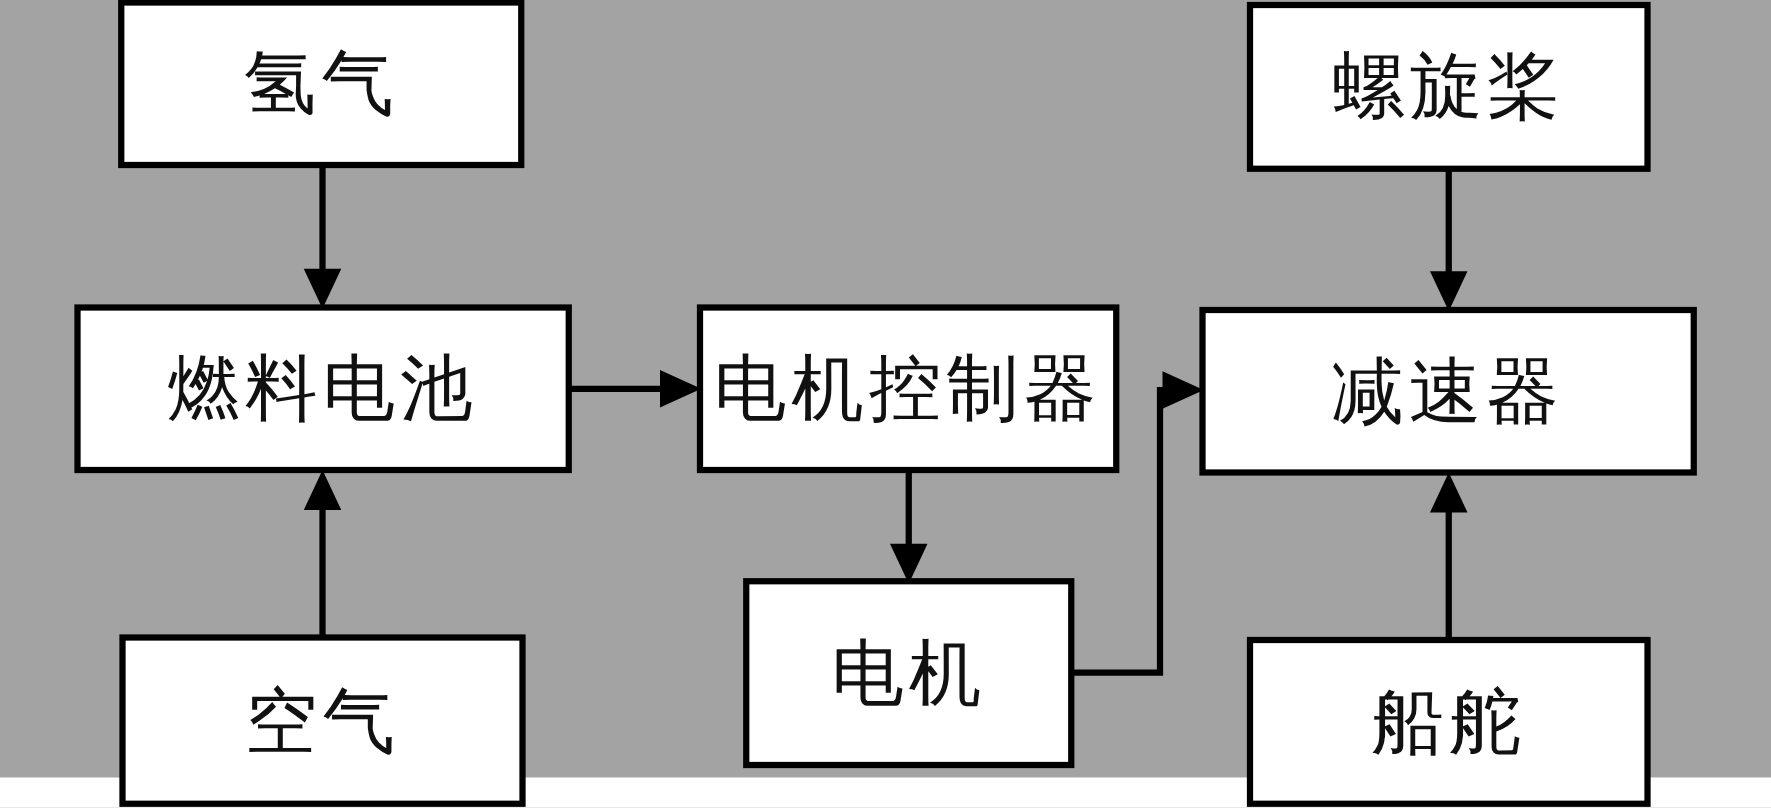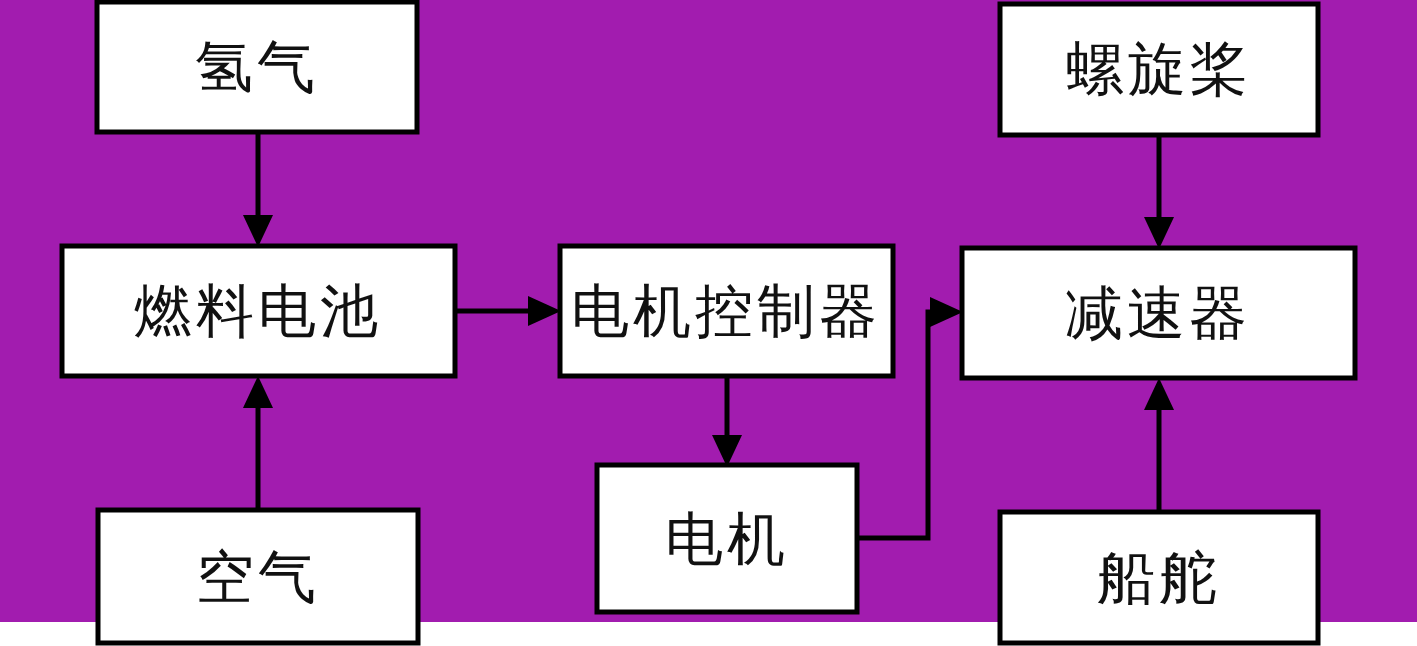--- a/index.html
+++ b/index.html
@@ -10,21 +10,21 @@
   body {
     width: 1417px;
     height: 646px;
     overflow: hidden;
     font-family: "Liberation Serif", "DejaVu Serif", serif;
   }
   #diagram-root {
     position: relative;
     width: 1417px;
     height: 622px;
-    background: #a21caf;
+    background: #a3a3a3;
   }
   svg.flow {
     position: absolute;
     left: 0;
     top: 0;
     width: 1417px;
     height: 646px;
     display: block;
   }
   .node-rect {

